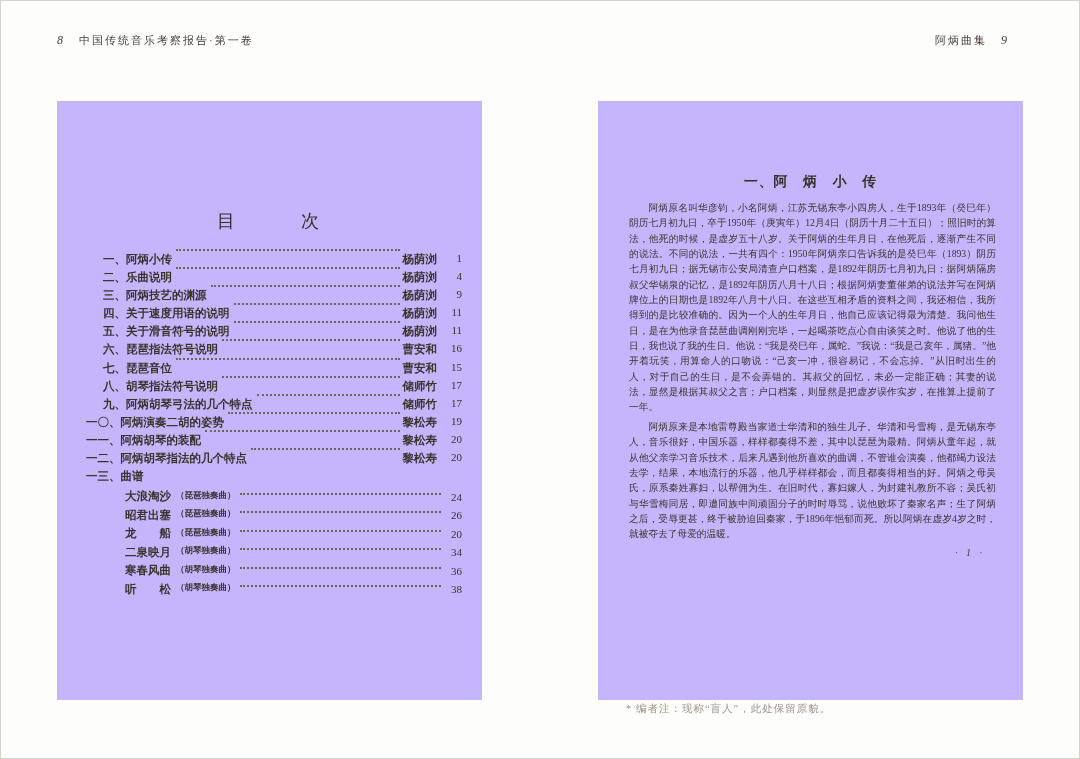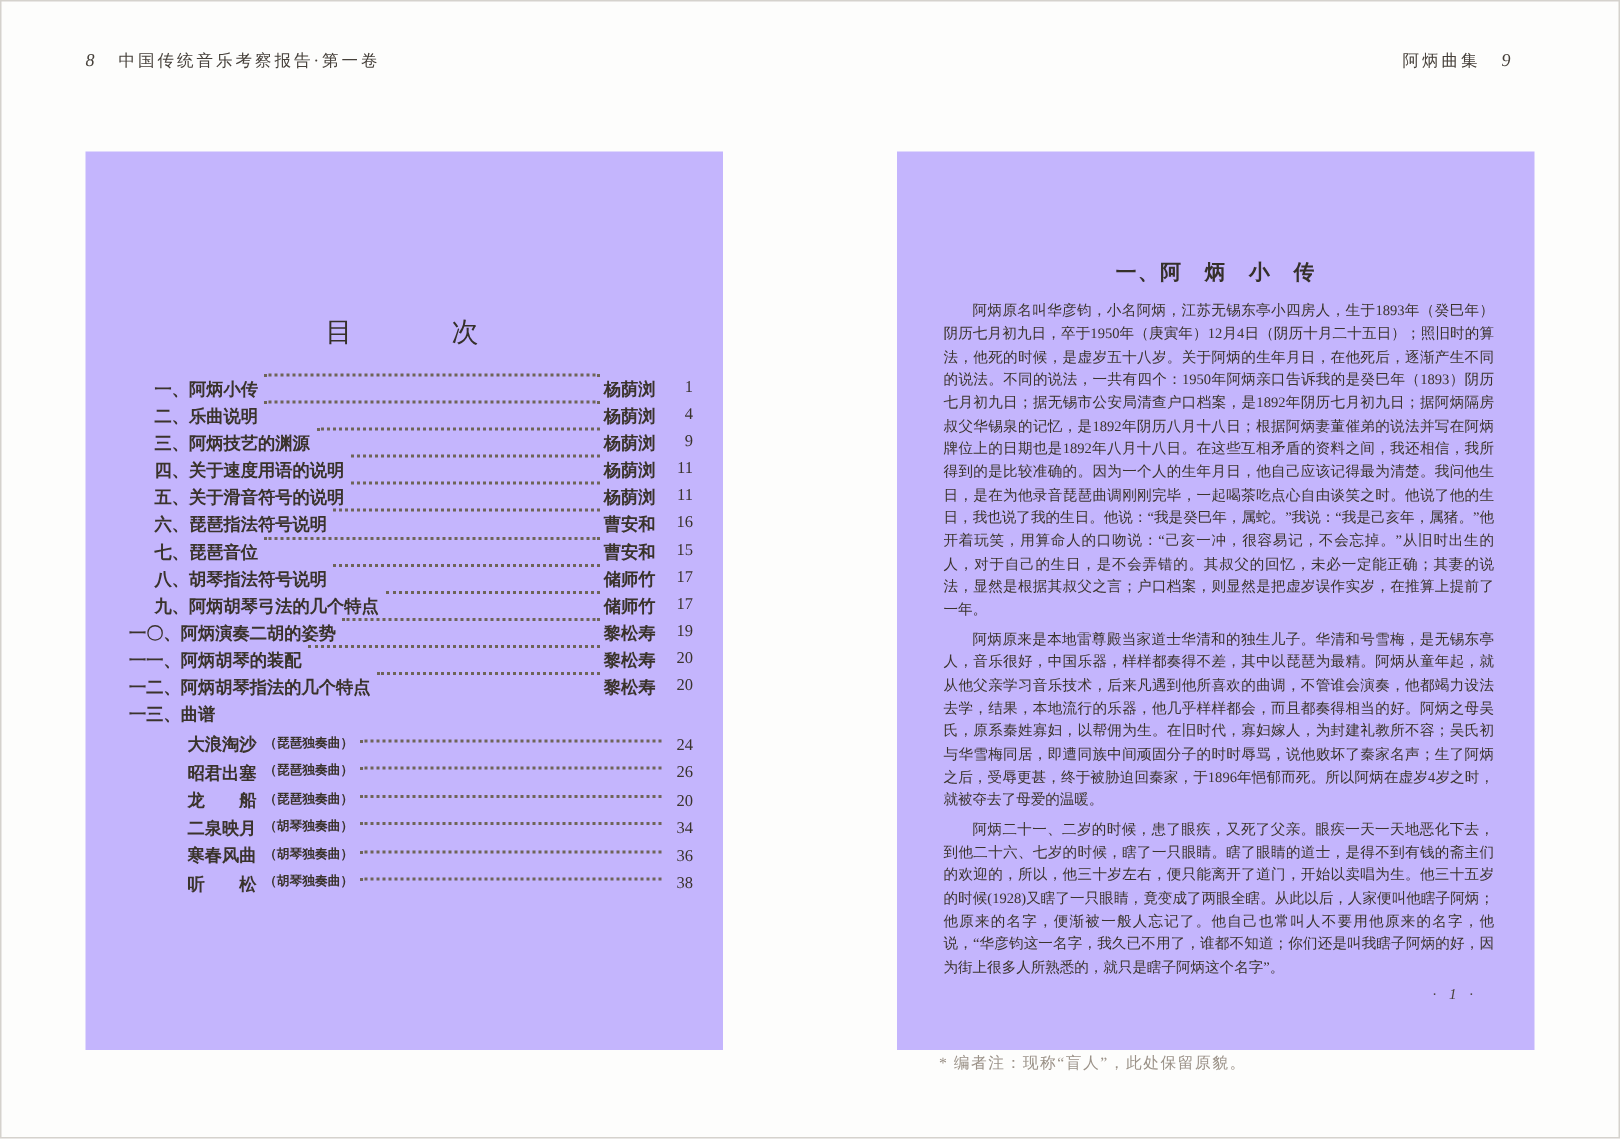--- a/index.html
+++ b/index.html
@@ -179,18 +179,17 @@
       <span class="toc-num">38</span>
     </div>
   </div>
 </div>
 
 <div class="sheet sheet-right">
   <div class="article-title">一、阿　炳　小　传</div>
   <div class="article-body">
     <p>阿炳原名叫华彦钧，小名阿炳，江苏无锡东亭小四房人，生于1893年（癸巳年）阴历七月初九日，卒于1950年（庚寅年）12月4日（阴历十月二十五日）；照旧时的算法，他死的时候，是虚岁五十八岁。关于阿炳的生年月日，在他死后，逐渐产生不同的说法。不同的说法，一共有四个：1950年阿炳亲口告诉我的是癸巳年（1893）阴历七月初九日；据无锡市公安局清查户口档案，是1892年阴历七月初九日；据阿炳隔房叔父华锡泉的记忆，是1892年阴历八月十八日；根据阿炳妻董催弟的说法并写在阿炳牌位上的日期也是1892年八月十八日。在这些互相矛盾的资料之间，我还相信，我所得到的是比较准确的。因为一个人的生年月日，他自己应该记得最为清楚。我问他生日，是在为他录音琵琶曲调刚刚完毕，一起喝茶吃点心自由谈笑之时。他说了他的生日，我也说了我的生日。他说：“我是癸巳年，属蛇。”我说：“我是己亥年，属猪。”他开着玩笑，用算命人的口吻说：“己亥一冲，很容易记，不会忘掉。”从旧时出生的人，对于自己的生日，是不会弄错的。其叔父的回忆，未必一定能正确；其妻的说法，显然是根据其叔父之言；户口档案，则显然是把虚岁误作实岁，在推算上提前了一年。</p>
     <p>阿炳原来是本地雷尊殿当家道士华清和的独生儿子。华清和号雪梅，是无锡东亭人，音乐很好，中国乐器，样样都奏得不差，其中以琵琶为最精。阿炳从童年起，就从他父亲学习音乐技术，后来凡遇到他所喜欢的曲调，不管谁会演奏，他都竭力设法去学，结果，本地流行的乐器，他几乎样样都会，而且都奏得相当的好。阿炳之母吴氏，原系秦姓寡妇，以帮佣为生。在旧时代，寡妇嫁人，为封建礼教所不容；吴氏初与华雪梅同居，即遭同族中间顽固分子的时时辱骂，说他败坏了秦家名声；生了阿炳之后，受辱更甚，终于被胁迫回秦家，于1896年悒郁而死。所以阿炳在虚岁4岁之时，就被夺去了母爱的温暖。</p>
-    <p>阿炳二十一、二岁的时候，患了眼疾，又死了父亲。眼疾一天一天地恶化下去，到他二十六、七岁的时候，瞎了一只眼睛。瞎了眼睛的道士，是得不到有钱的斋主们的欢迎的，所以，他三十岁左右，便只能离开了道门，开始以卖唱为生。他三十五岁的时候(1928)又瞎了一只眼睛，竟变成了两眼全瞎。从此以后，人家便叫他瞎子阿炳；他原来的名字，便渐被一般人忘记了。他自己也常叫人不要用他原来的名字，他说，“华彦钧这一名字，我久已不用了，谁都不知道；你们还是叫我瞎子阿炳的好，因为街上很多人所熟悉的，就只是瞎子阿炳这个名字”。</p>
   </div>
   <div class="page-marker">· 1 ·</div>
 </div>
 
 <div class="footnote">* 编者注：现称“盲人”，此处保留原貌。</div>
 
 </body></html>

